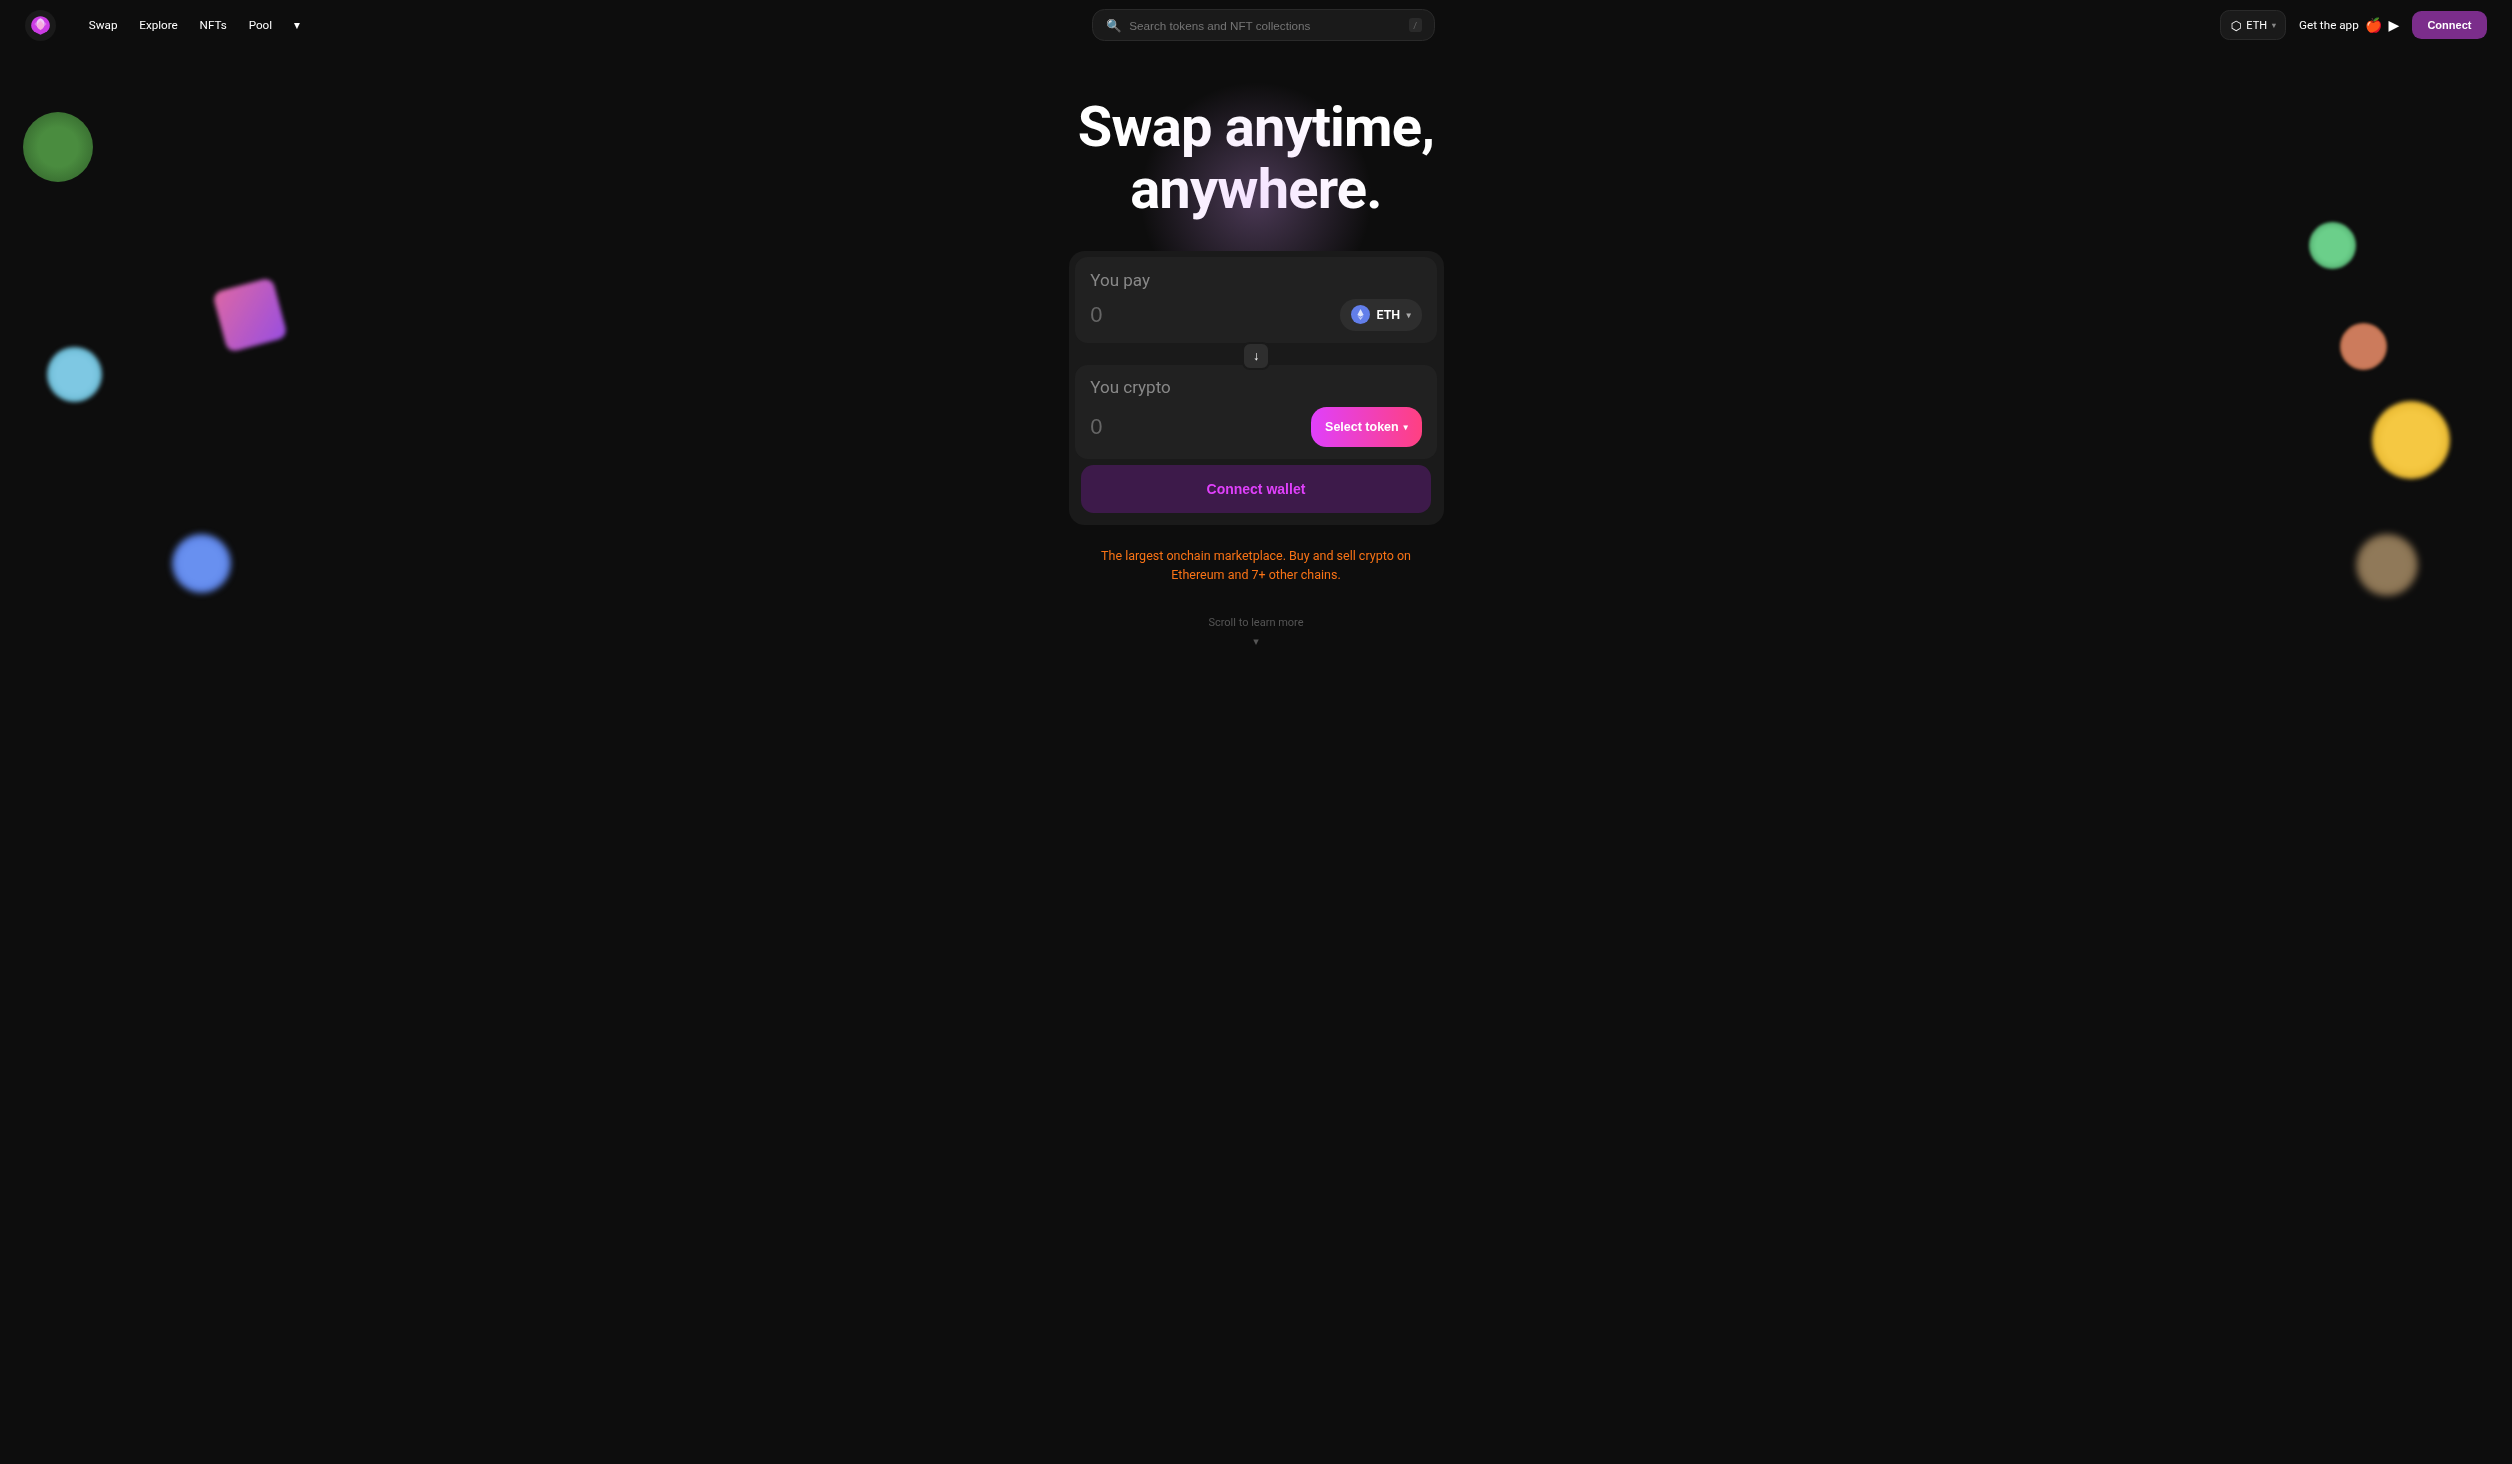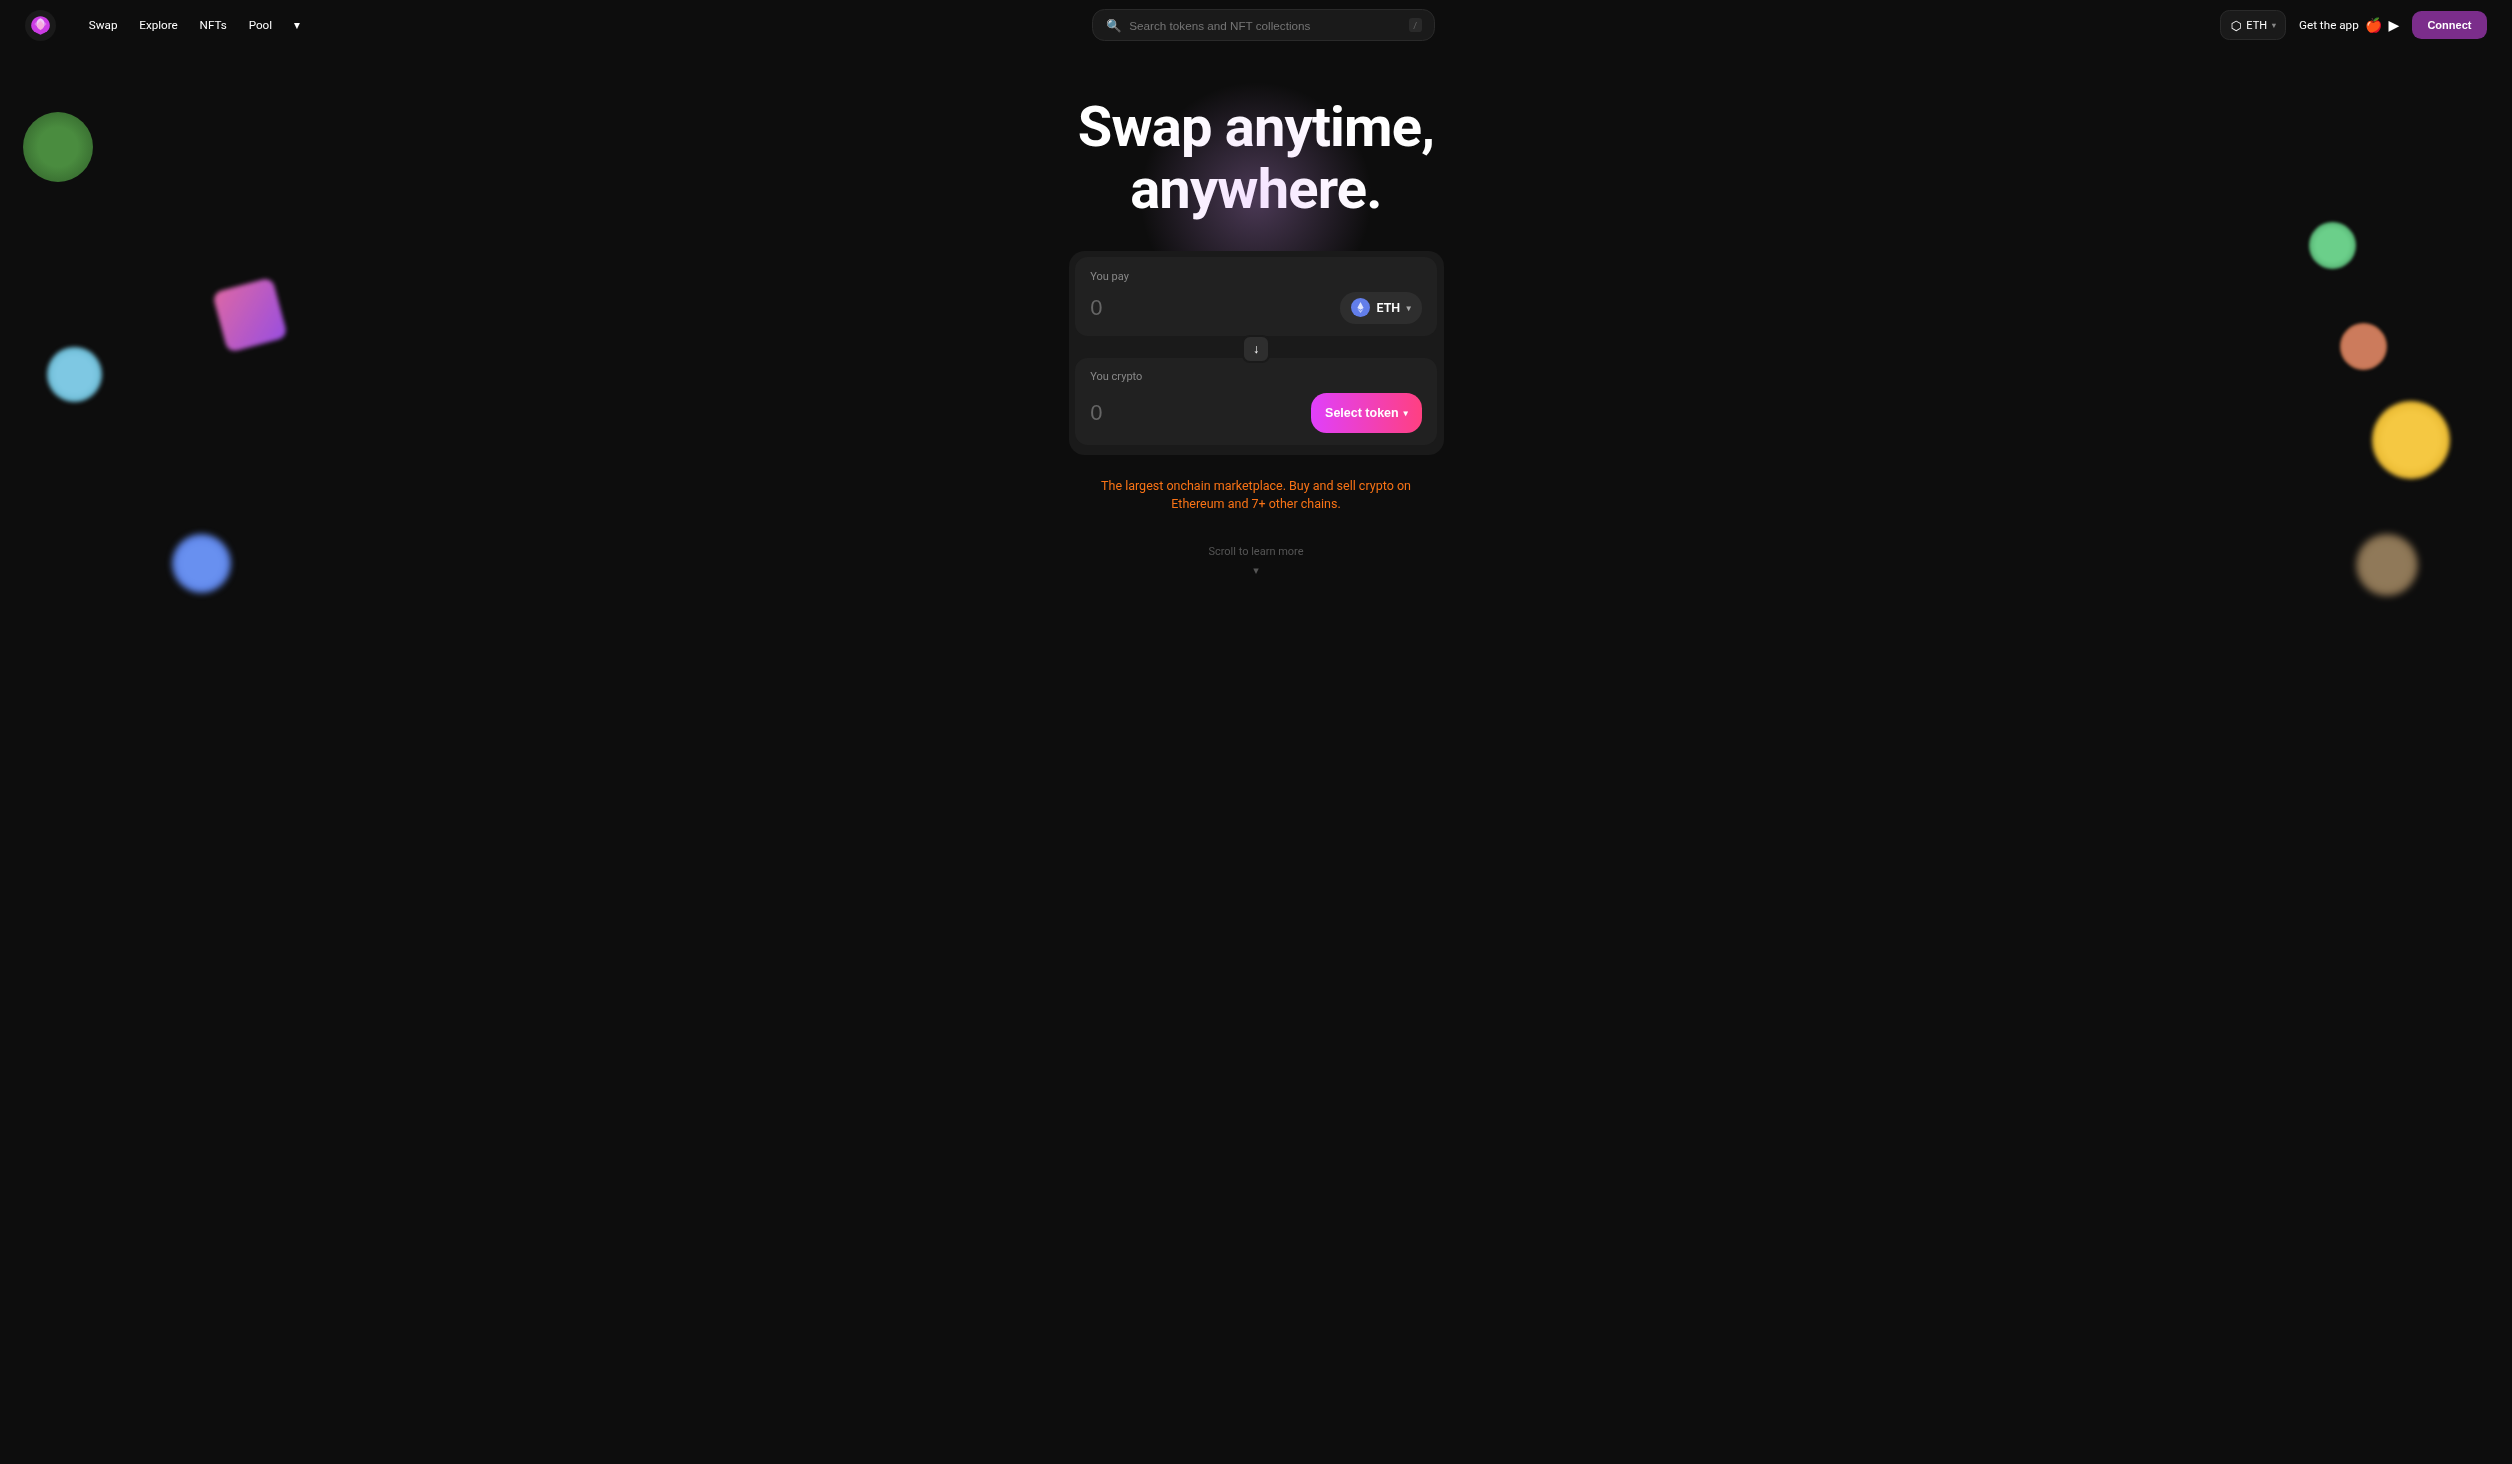--- a/index.html
+++ b/index.html
@@ -174,21 +174,21 @@
 
     .swap-panel {
       background: #212121;
       border-radius: 12.5px;
       padding: 12.5px 15.6px;
       margin-bottom: 3.1px;
     }
 
     .panel-label {
       color: #888;
-      font-size: 11px;
+      font-size: 17px;
       margin-bottom: 9.4px;
     }
 
     .panel-row {
       display: flex;
       align-items: center;
       justify-content: space-between;
     }
 
     .amount-input {
@@ -488,20 +488,21 @@
       <div class="panel-label">You crypto</div>
       <div class="panel-row">
         <input class="amount-input" type="text" value="0" style="">
         <button class="select-token-btn">
           <span>Select token</span>
           <span style="font-size:8.6px;">▾</span>
         </button>
       </div>
     </div>
 
+    <button class="connect-wallet-btn">Connect wallet</button>
 
   </div>
 
   <p class="hero-subtitle">The largest onchain marketplace. Buy and sell crypto on Ethereum and 7+ other chains.</p>
 
   <div class="scroll-hint">
     <span>Scroll to learn more</span>
     <span>▾</span>
   </div>
 

